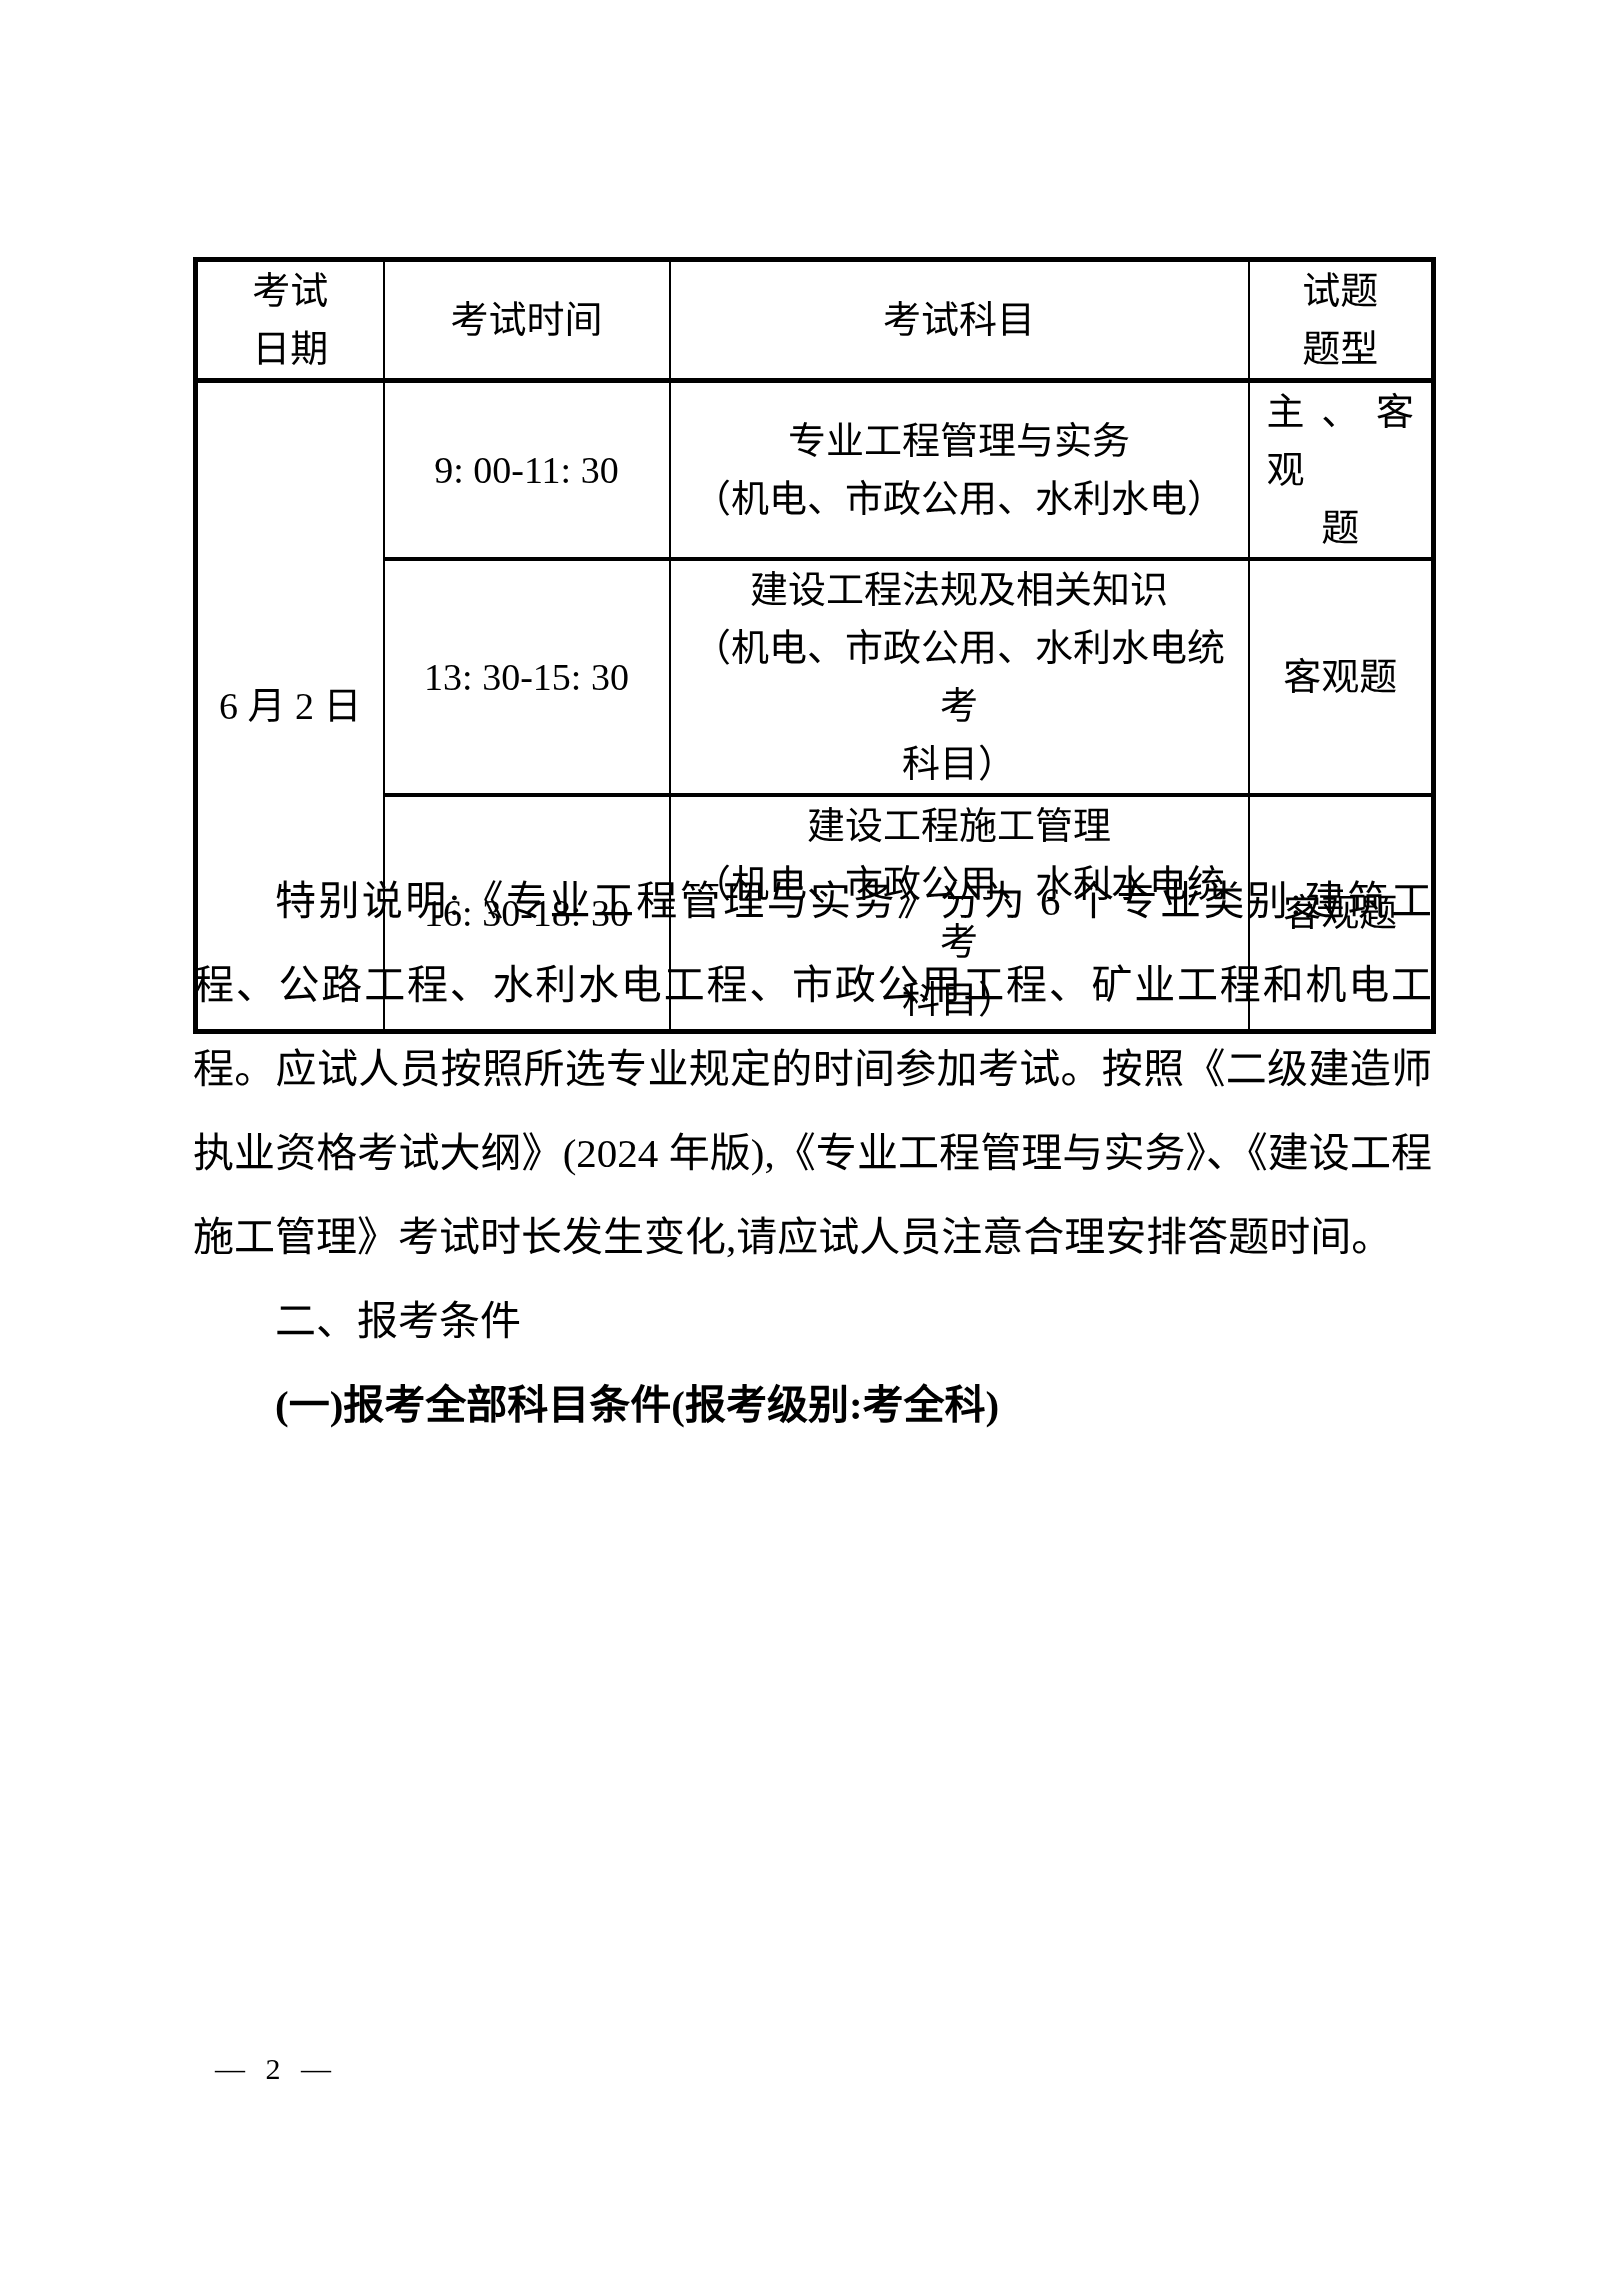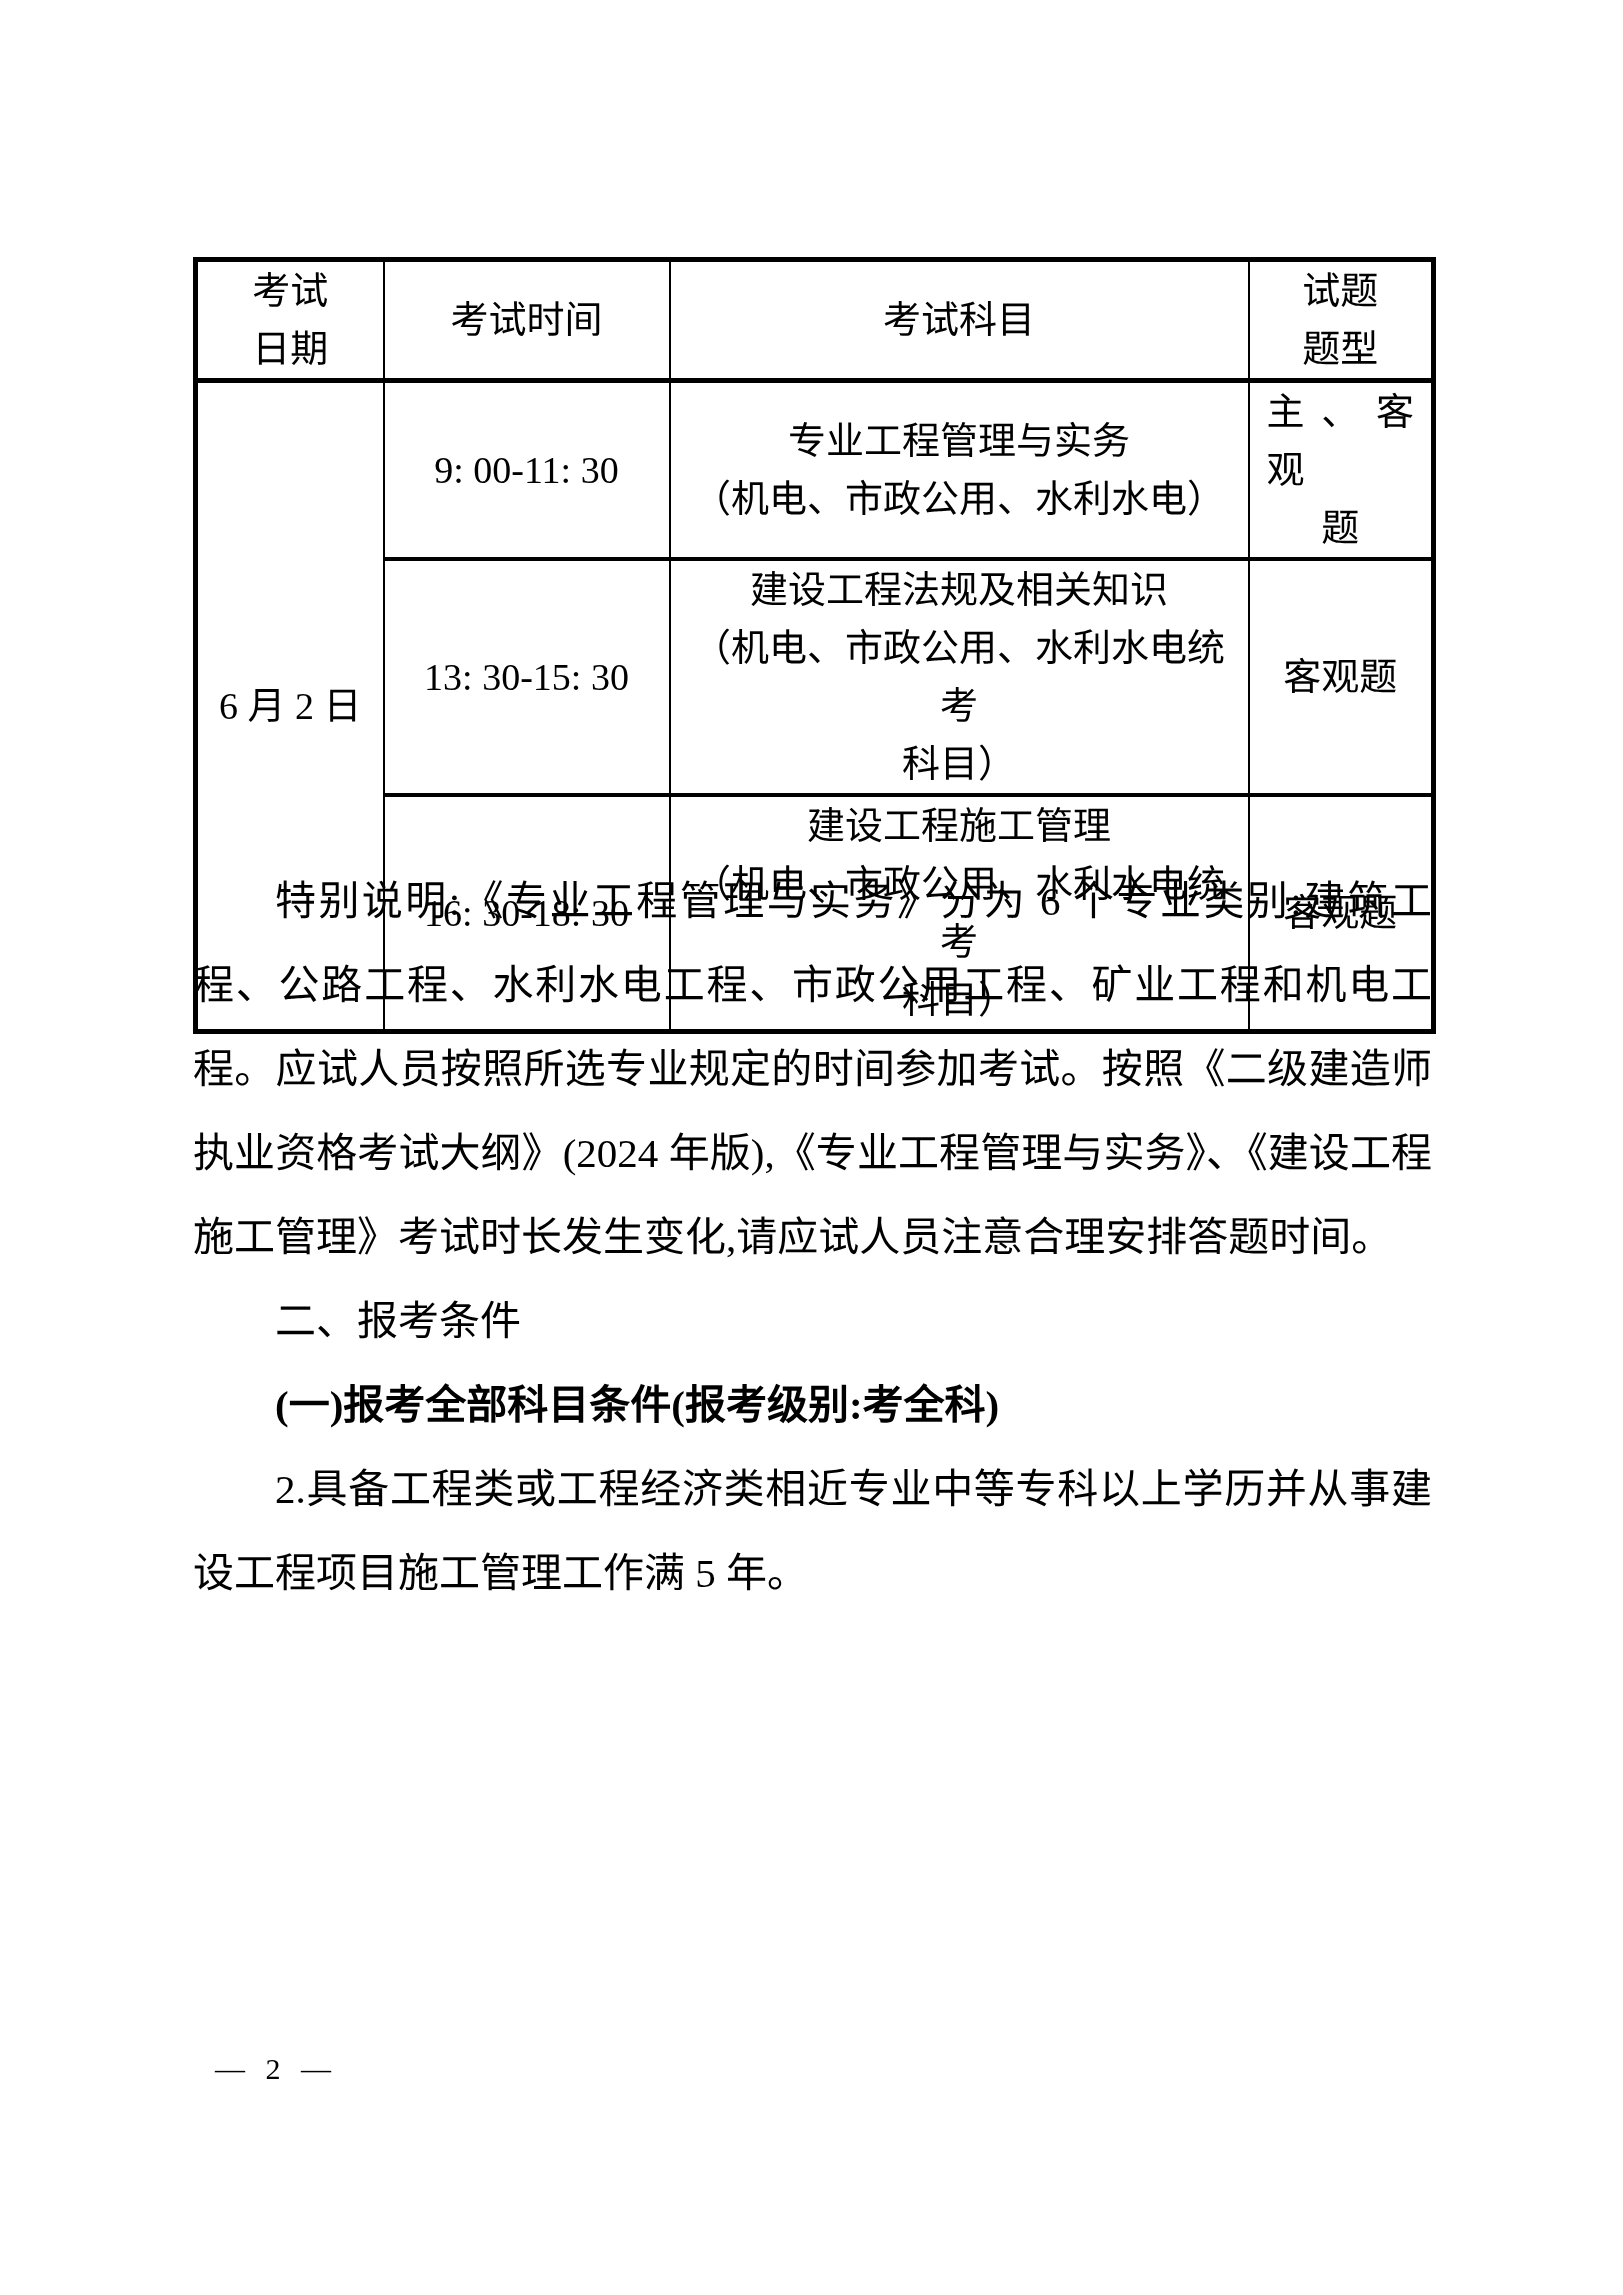--- a/index.html
+++ b/index.html
@@ -147,17 +147,16 @@
       </td>
       <td>客观题</td>
     </tr>
   </tbody>
 </table>
 
 <div class="doc-body">
   <p class="para">特别说明:《专业工程管理与实务》分为 6 个专业类别:建筑工程、公路工程、水利水电工程、市政公用工程、矿业工程和机电工程。应试人员按照所选专业规定的时间参加考试。按照《二级建造师执业资格考试大纲》(2024 年版),《专业工程管理与实务》、《建设工程施工管理》考试时长发生变化,请应试人员注意合理安排答题时间。</p>
   <p class="heading-black">二、报考条件</p>
   <p class="heading-kai">(一)报考全部科目条件(报考级别:考全科)</p>
-  <p class="para">2.具备工程类或工程经济类相近专业中等专科以上学历并从事建设工程项目施工管理工作满 5 年。</p>
 </div>
 
 <div class="page-footer">— 2 —</div>
 
 
 </body></html>

